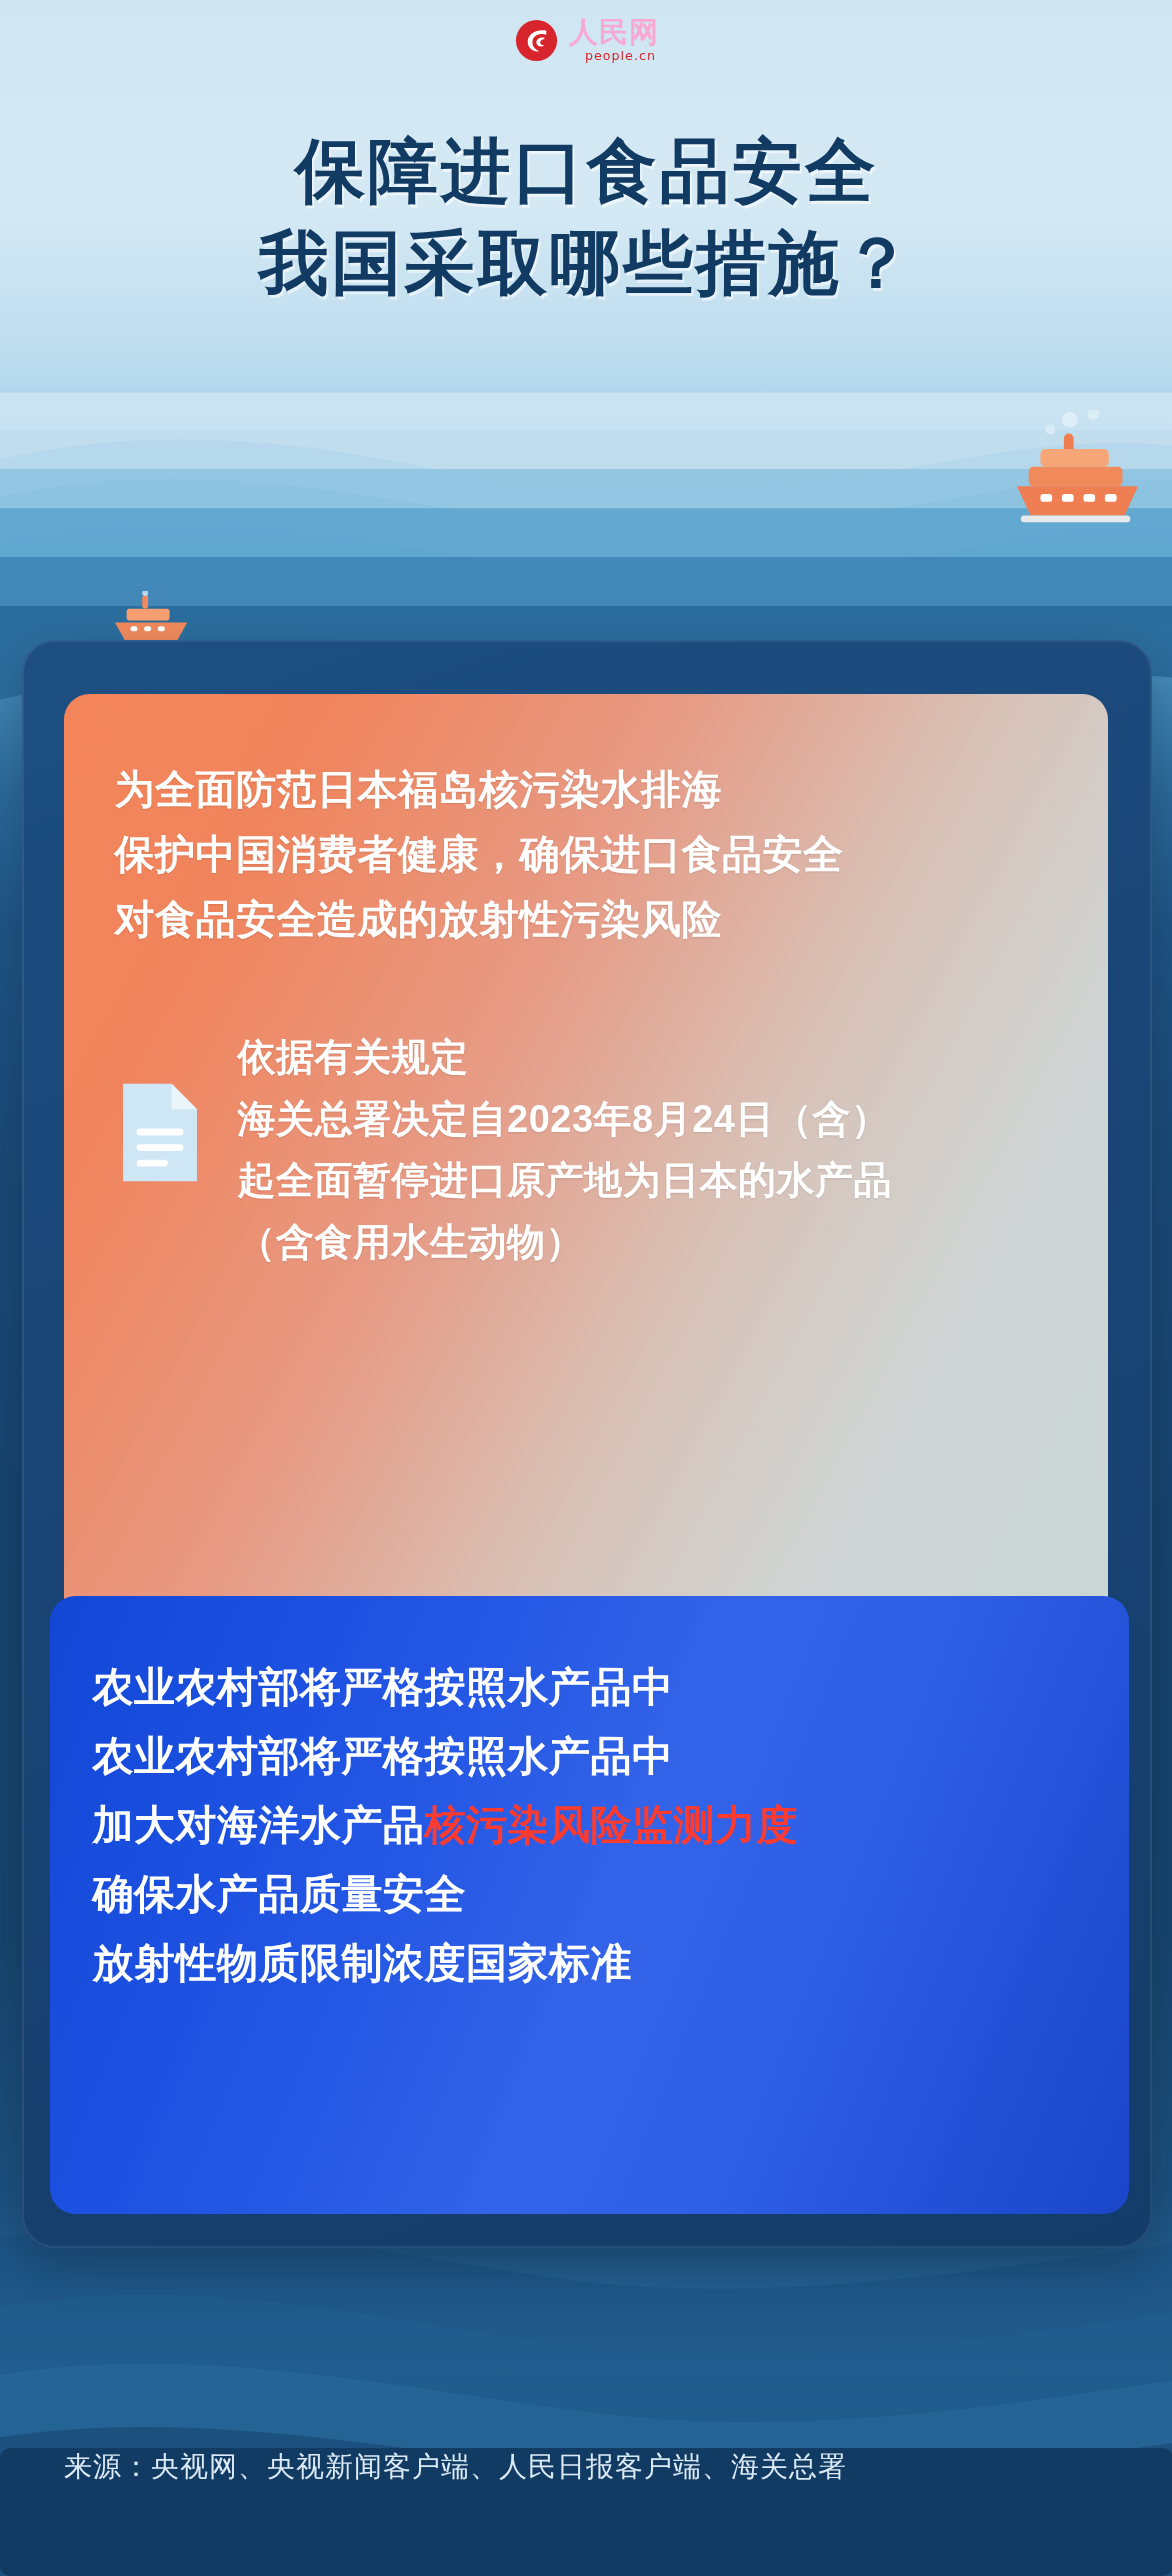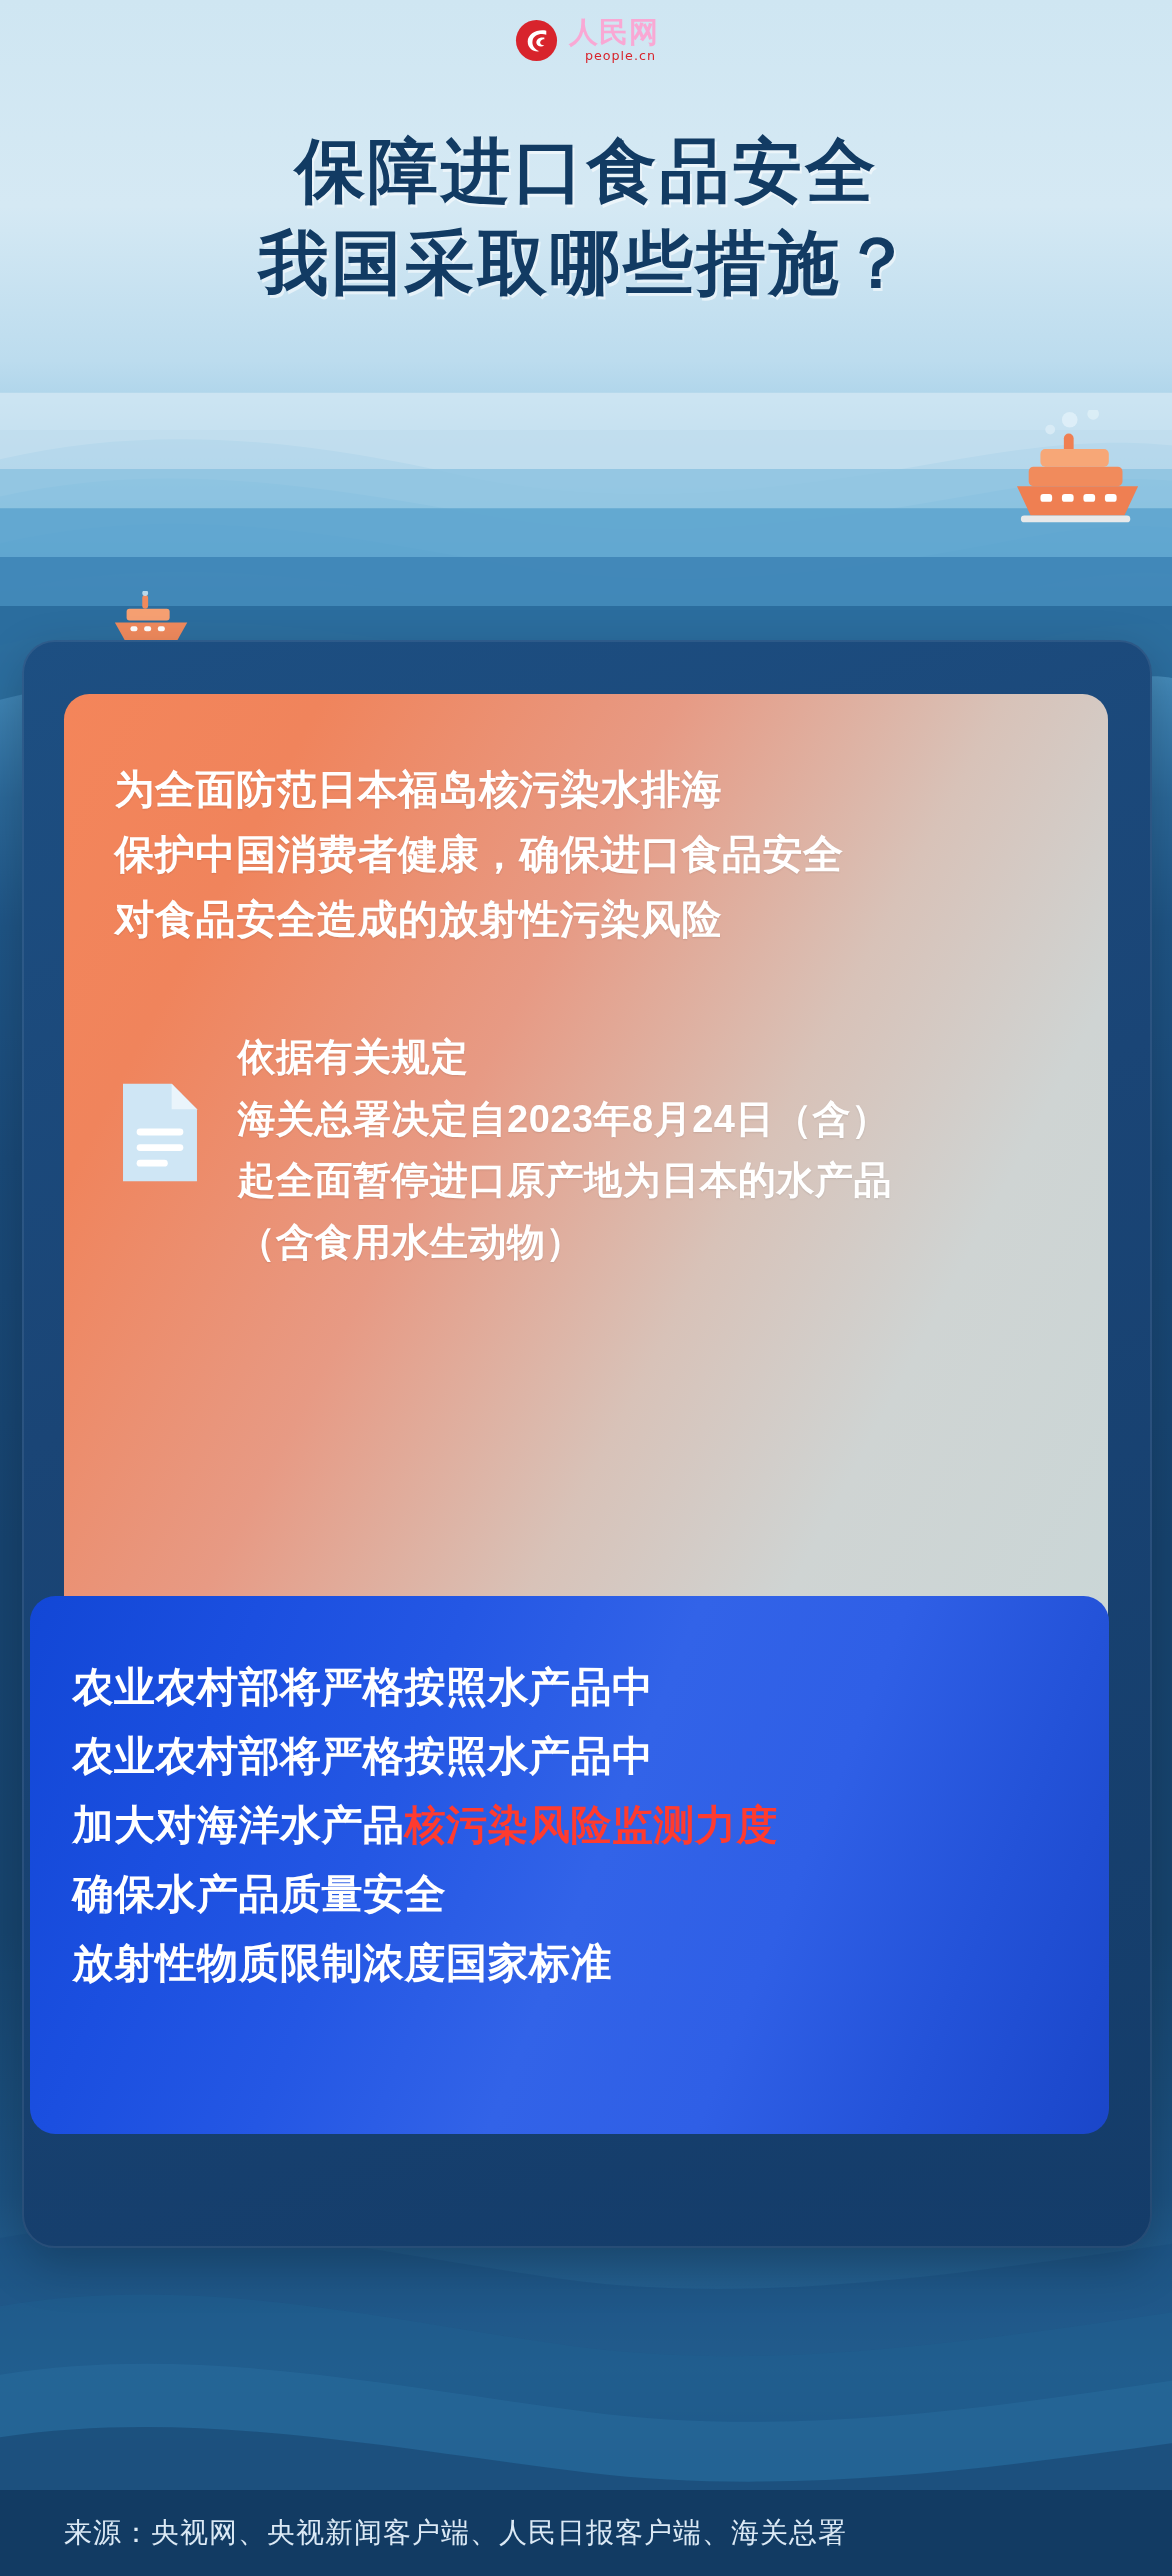--- a/index.html
+++ b/index.html
@@ -106,37 +106,37 @@
   .doc-icon { flex:0 0 auto; margin-top:51px; }
   .c1-block2-text {
     font-size:38px; font-weight:bold; color:#ffffff;
     line-height:1.62; letter-spacing:0.5px;
     text-shadow:0 1px 2px rgba(0,0,0,.10);
   }
 
   
   .card2 {
     position:absolute;
-    left:8px; top:956px;
-    width:1079px; height:538px;
+    left:28px; top:956px;
+    width:1079px; height:618px;
     border-radius:25.4px;
     background:linear-gradient(112deg,#1247d6 0%,#1b4fe0 18%,#2457e4 34%,#3263e8 52%,#2f5fe6 68%,#2352d8 84%,#1a46c9 100%);
     padding:57px 49px 12px 43px;
   }
   .c2-text {
     font-size:41px; font-weight:bold; color:#ffffff;
     line-height:1.68; letter-spacing:0.5px;
   }
   .c2-text .hl { color:#ff3b2f; }
 
   
   .footer {
-    position:absolute; left:0; bottom:0; width:1173px; height:86px;
+    position:absolute; left:0; bottom:0; width:1173px; height:128px;
     background:#123b63;
-    display:flex; align-items:center;
+    display:flex; align-items:flex-start;border-radius:10px;
   }
   .footer span {
     margin-left:64px;
     font-size:28px; color:#dbe9f5; letter-spacing:1px;
   }
 </style>
 </head>
 <body>
 
 <div class="bg"></div>

